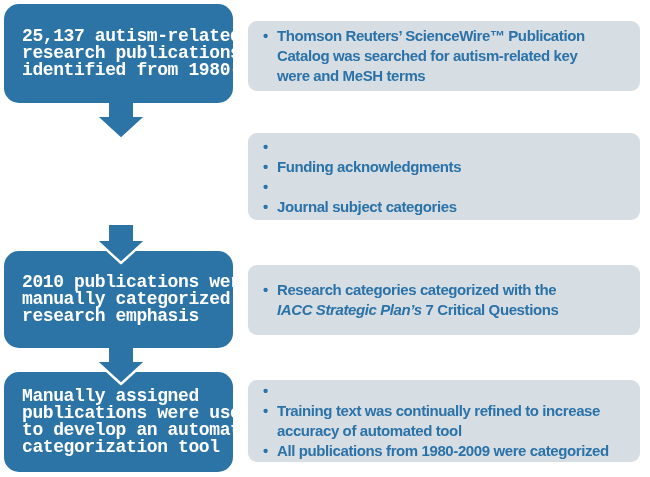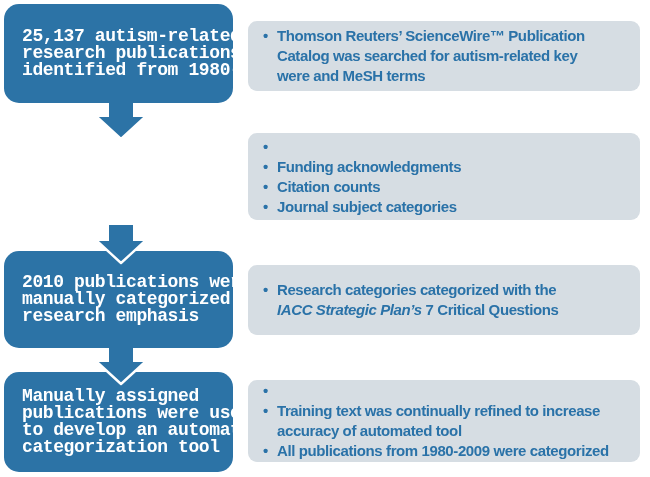--- a/index.html
+++ b/index.html
@@ -95,21 +95,20 @@
     <ul class="bullets">
       <li class="bullet">
         <span class="marker">•</span>
       </li>
       <li class="bullet">
         <span class="marker">•</span>
         <span class="btext">Funding acknowledgments</span>
       </li>
       <li class="bullet">
         <span class="marker">•</span>
-        <span class="btext">Citation counts</span>
       </li>
       <li class="bullet">
         <span class="marker">•</span>
         <span class="btext">Journal subject categories</span>
       </li>
     </ul>
   </div>
 
   <div class="blue-box b3">
     <span class="label">2010 publications were

